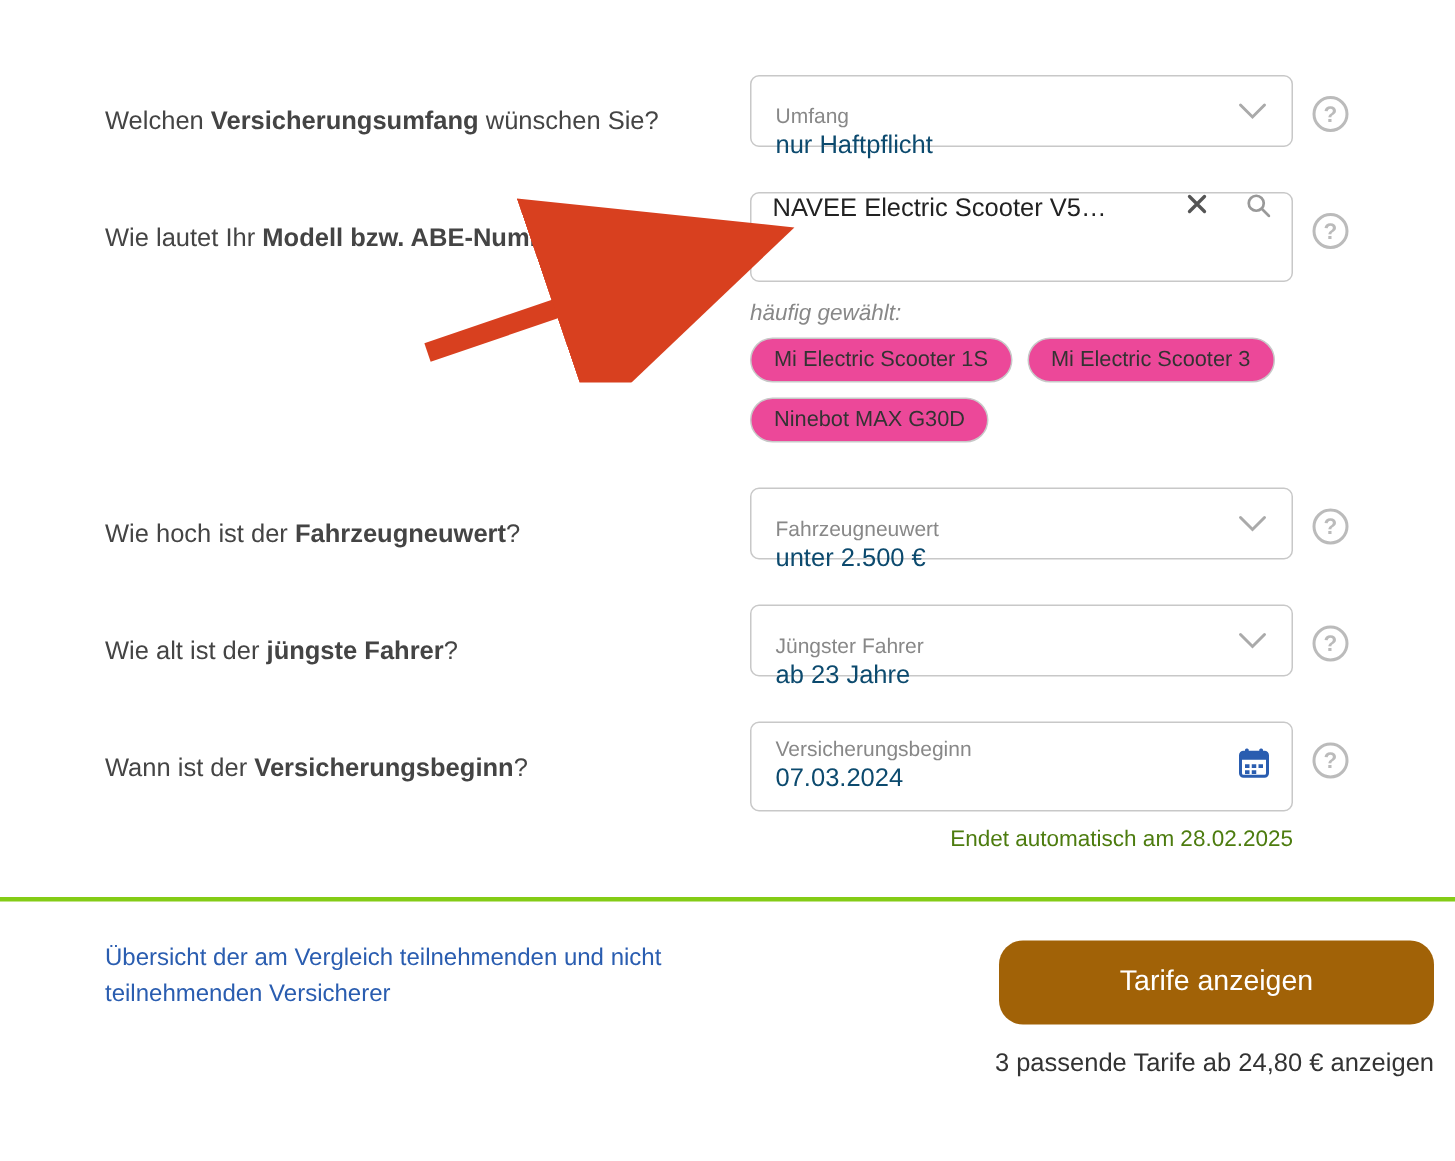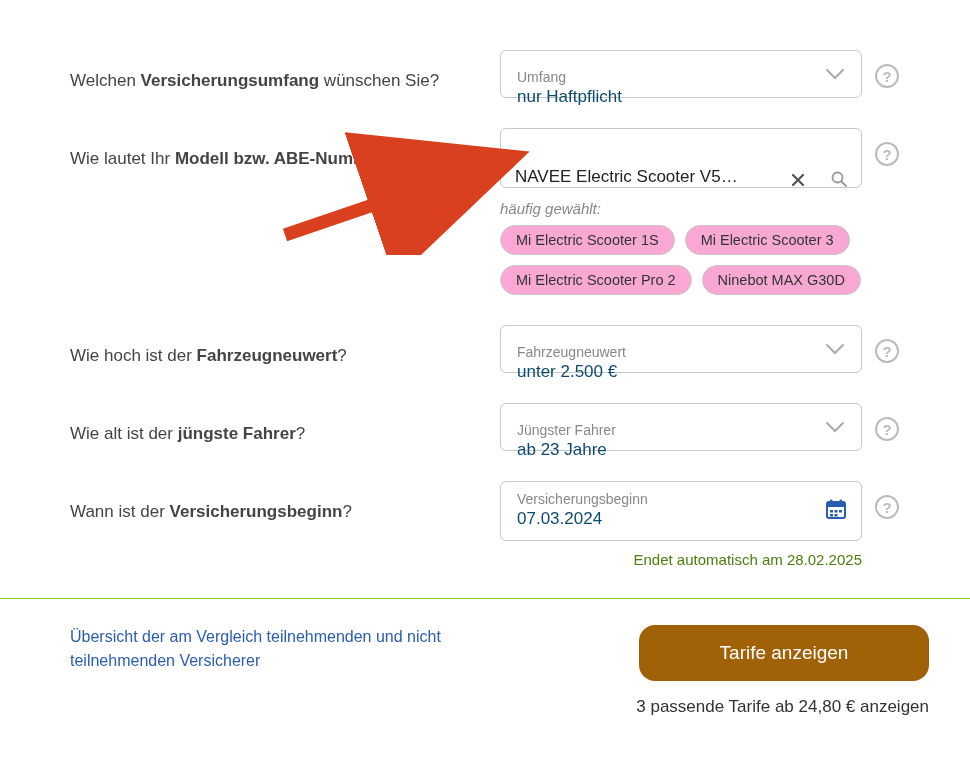--- a/index.html
+++ b/index.html
@@ -63,21 +63,21 @@
     top: 50%;
     transform: translateY(-50%);
   }
   .chevron svg { display: block; }
   .search-box {
     border: 1px solid #c8c8c8;
     border-radius: 6px;
     padding: 0 14px;
     background: #fff;
     display: flex;
-    align-items: flex-end;
+    align-items: flex-start;
     height: 60px;
     gap: 26px;
   }
   .search-value {
     flex: 1;
     font-size: 17px;
     color: #222;
     white-space: nowrap;
     overflow: hidden;
     text-overflow: ellipsis;
@@ -99,21 +99,21 @@
     display: flex;
     flex-wrap: wrap;
     gap: 10px;
   }
   .chip {
     border: 1px solid #c8c8c8;
     border-radius: 18px;
     padding: 6px 15px;
     font-size: 14.5px;
     color: #333;
-    background: #f9a8d4;
+    background: #ec4899;
     cursor: pointer;
     white-space: nowrap;
   }
   .date-box {
     border: 1px solid #c8c8c8;
     border-radius: 6px;
     padding: 9px 40px 9px 16px;
     background: #fff;
     position: relative;
     cursor: pointer;
@@ -139,22 +139,22 @@
     border-radius: 50%;
     display: flex;
     align-items: center;
     justify-content: center;
     font-size: 15px;
     color: #bbb;
     cursor: pointer;
     font-weight: 600;
   }
   .footer {
-    border-top: 1px solid #84cc16;
-    padding: 26px 41px 0 70px;
+    border-top: 3px solid #84cc16;
+    padding: 26px 14px 0 70px;
     display: flex;
     align-items: flex-start;
     gap: 30px;
   }
   .footer-left {
     flex: 1;
   }
   .footer-link {
     color: #2a5db0;
     font-size: 16px;
@@ -231,21 +231,20 @@
           <svg width="16" height="16" viewBox="0 0 16 16">
               <circle cx="6.5" cy="6.5" r="5" stroke="#999" stroke-width="1.8" fill="none"></circle>
               <path d="M10.5 10.5 L15 15" stroke="#999" stroke-width="1.8" stroke-linecap="round"></path>
             </svg>
         </span>
       </div>
       <div class="hint">häufig gewählt:</div>
       <div class="chips">
         <span class="chip">Mi Electric Scooter 1S</span>
         <span class="chip">Mi Electric Scooter 3</span>
-        <span class="chip">Mi Electric Scooter Pro 2</span>
         <span class="chip">Ninebot MAX G30D</span>
       </div>
     </div>
     <div class="help-wrap">
         <div class="help-icon">?</div>
       </div>
   </div>
 
   <div class="form-row">
     <div class="form-label">

